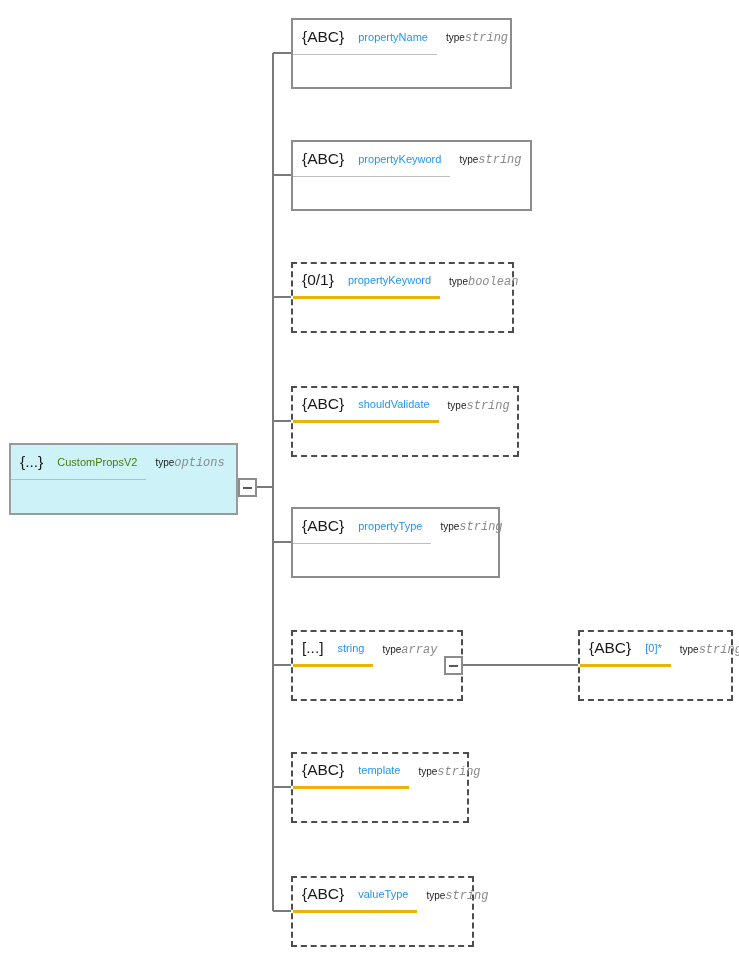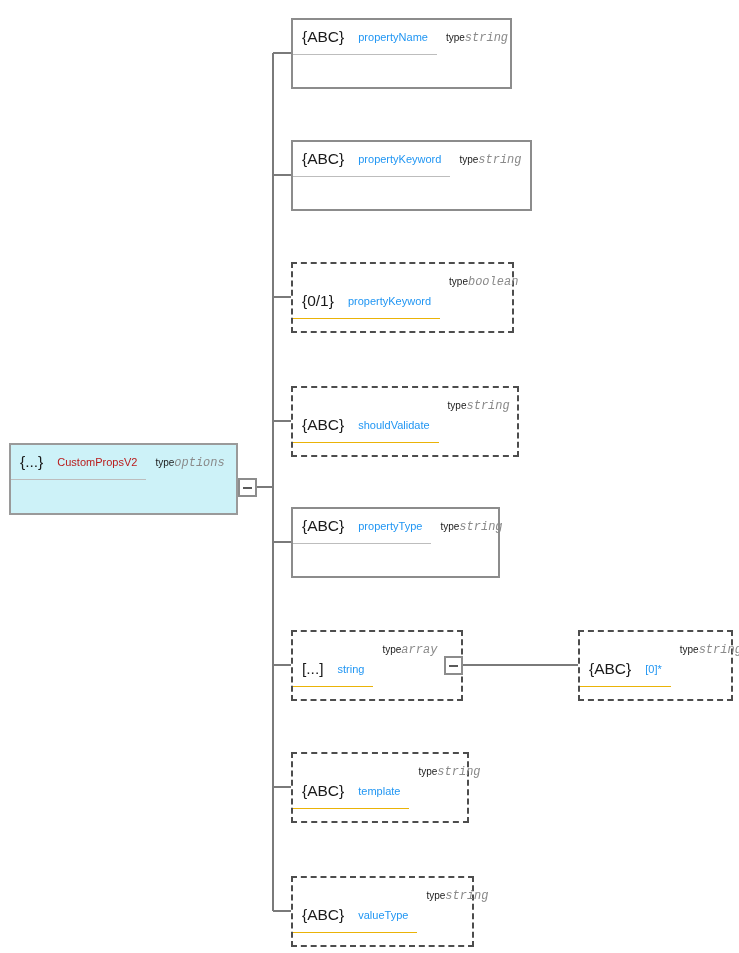--- a/index.html
+++ b/index.html
@@ -55,38 +55,37 @@
     height: 35px;
     display: flex;
     align-items: center;
     padding: 0 9px;
     white-space: nowrap;
   }
   .node-row.header {
     border-bottom: 1px solid #bdbdbd;
   }
   .node.optional .node-row.header {
-    border-bottom: 1px solid #eab308;
-    margin-top: 20px;
+    border-bottom: 3px solid #eab308;
   }
 
   .badge {
     font-size: 15.5px;
     color: #1a1a1a;
     font-family: "Liberation Sans", sans-serif;
   }
   .name {
     color: #2196f3;
     font-size: 11px;
     margin-left: auto;
     margin-right: auto;
     padding-left: 14px;
   }
   .node.root .name {
-    color: #b91c1c;
+    color: #4d7c0f;
   }
 
   .key {
     font-size: 10px;
     color: #1a1a1a;
   }
   .val {
     font-size: 12px;
     color: #8a8a8a;
     font-style: italic;

